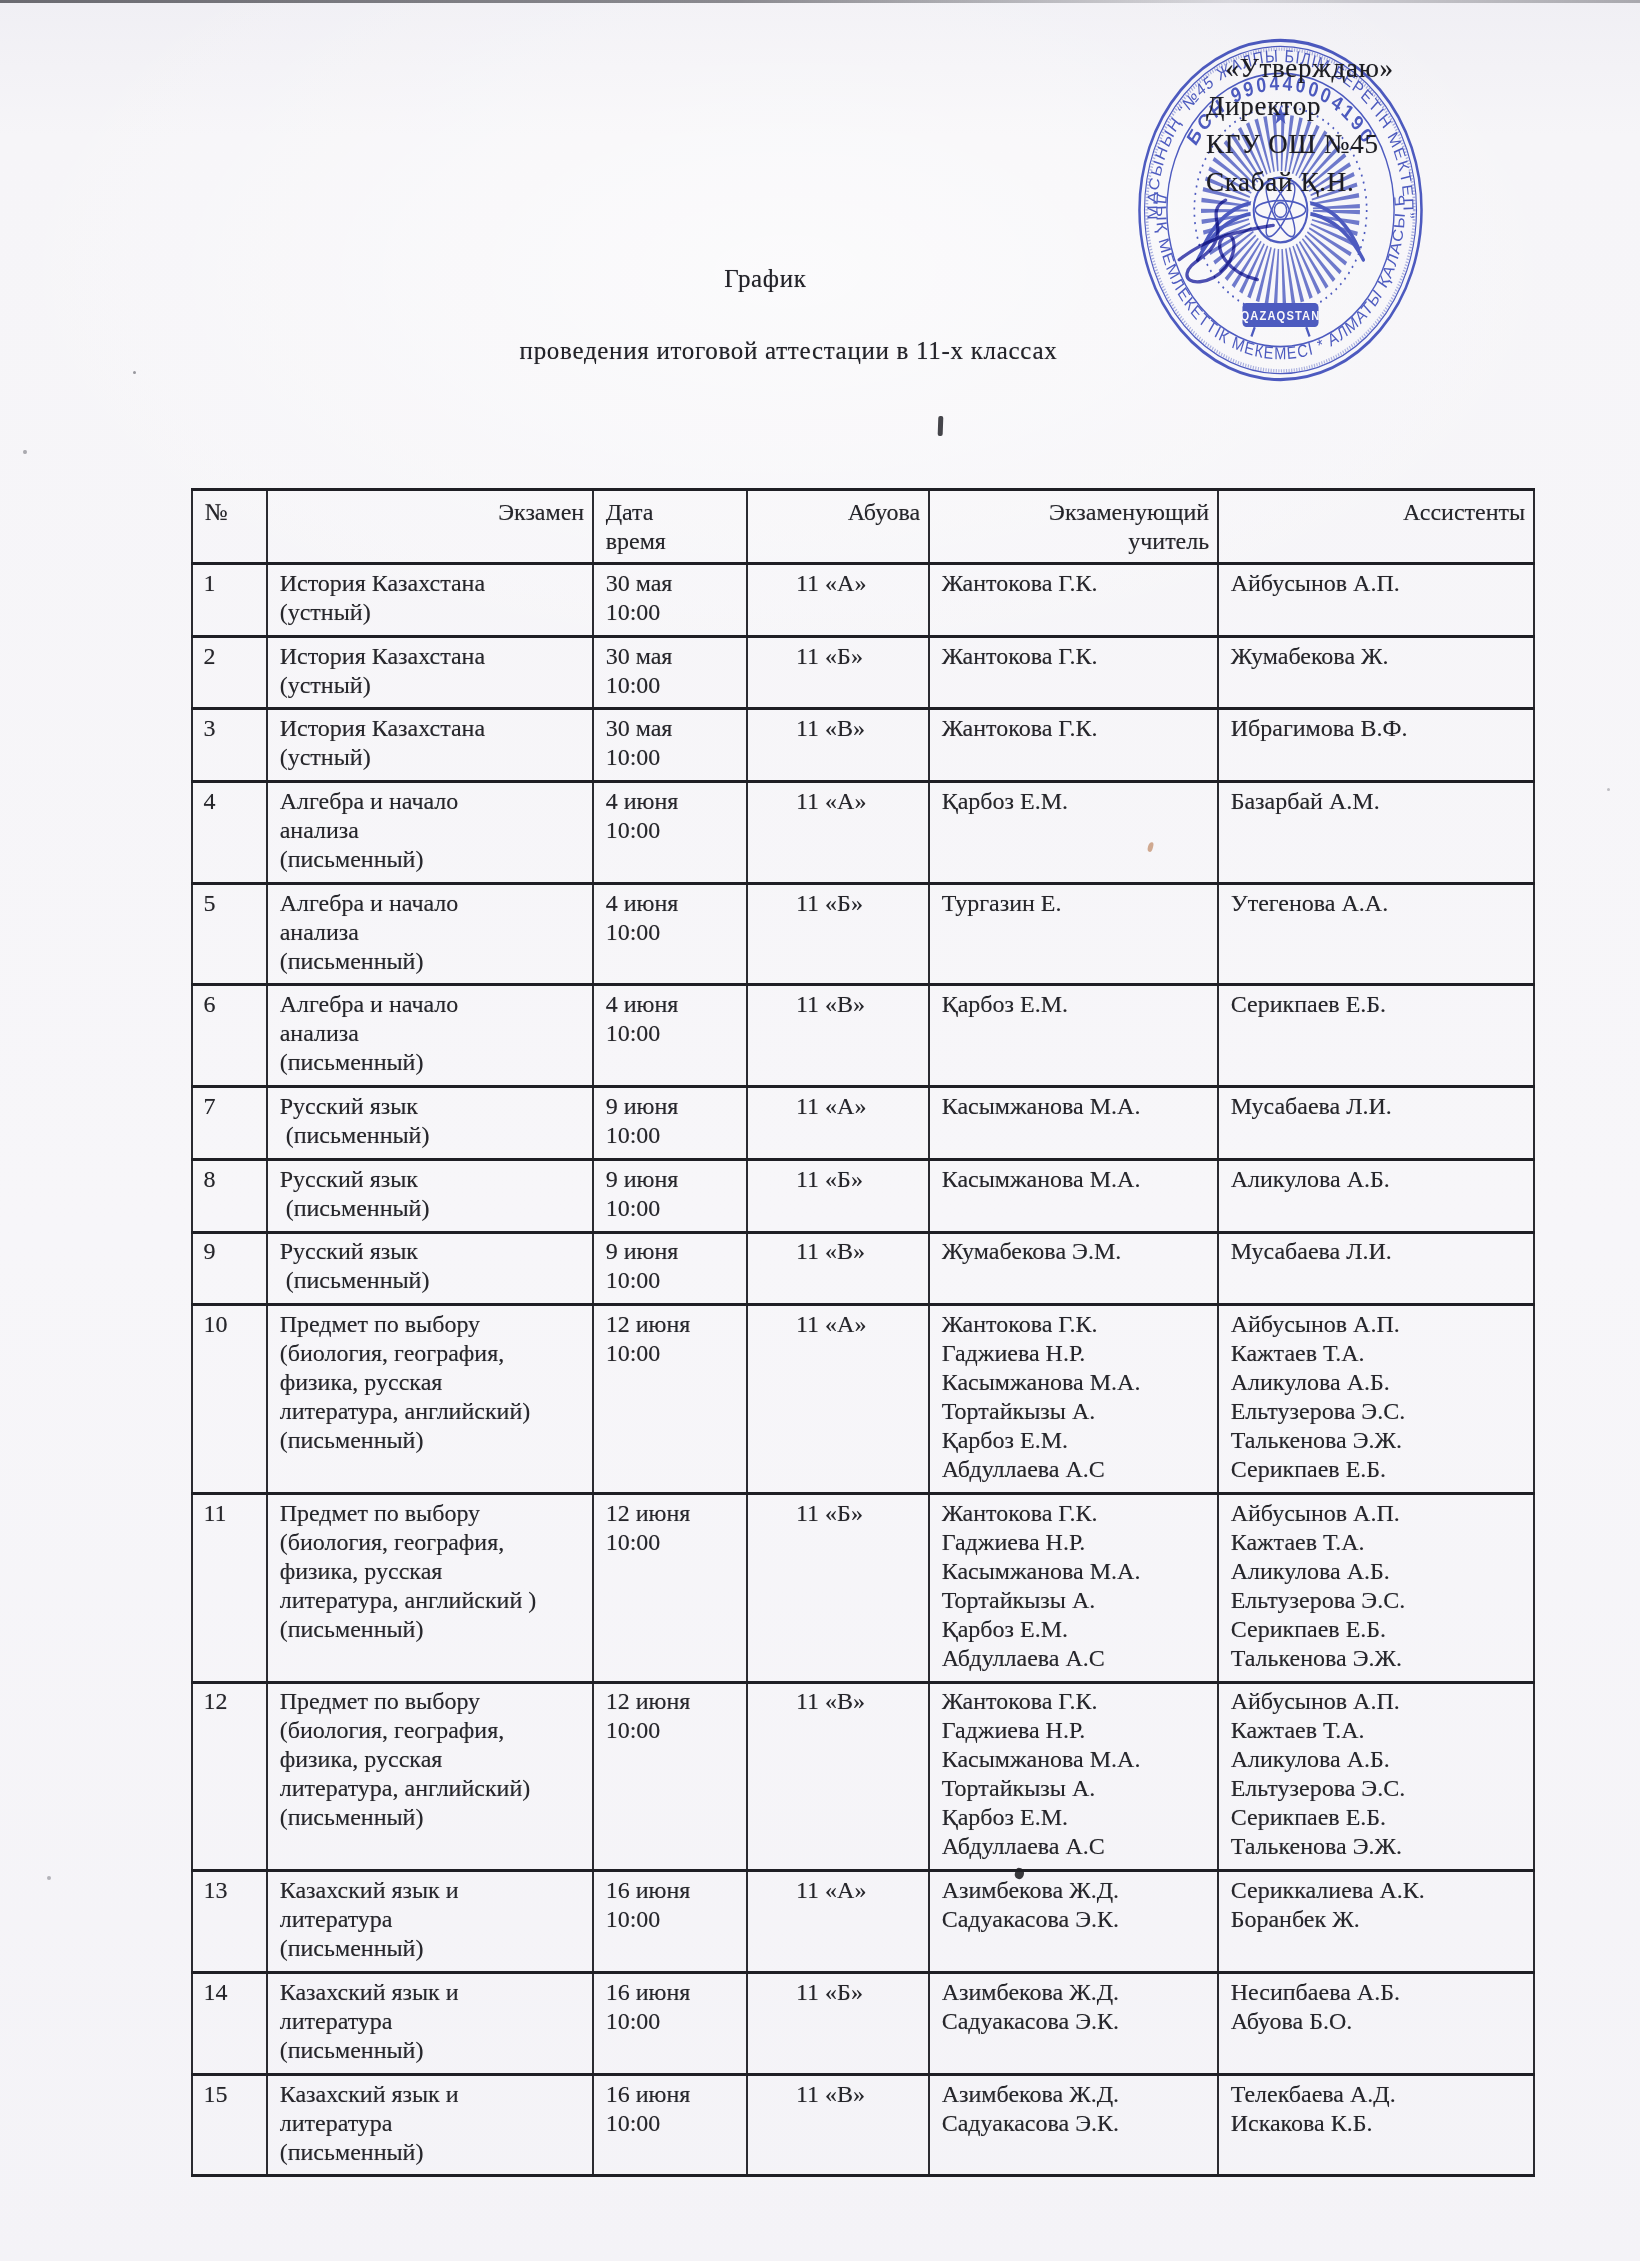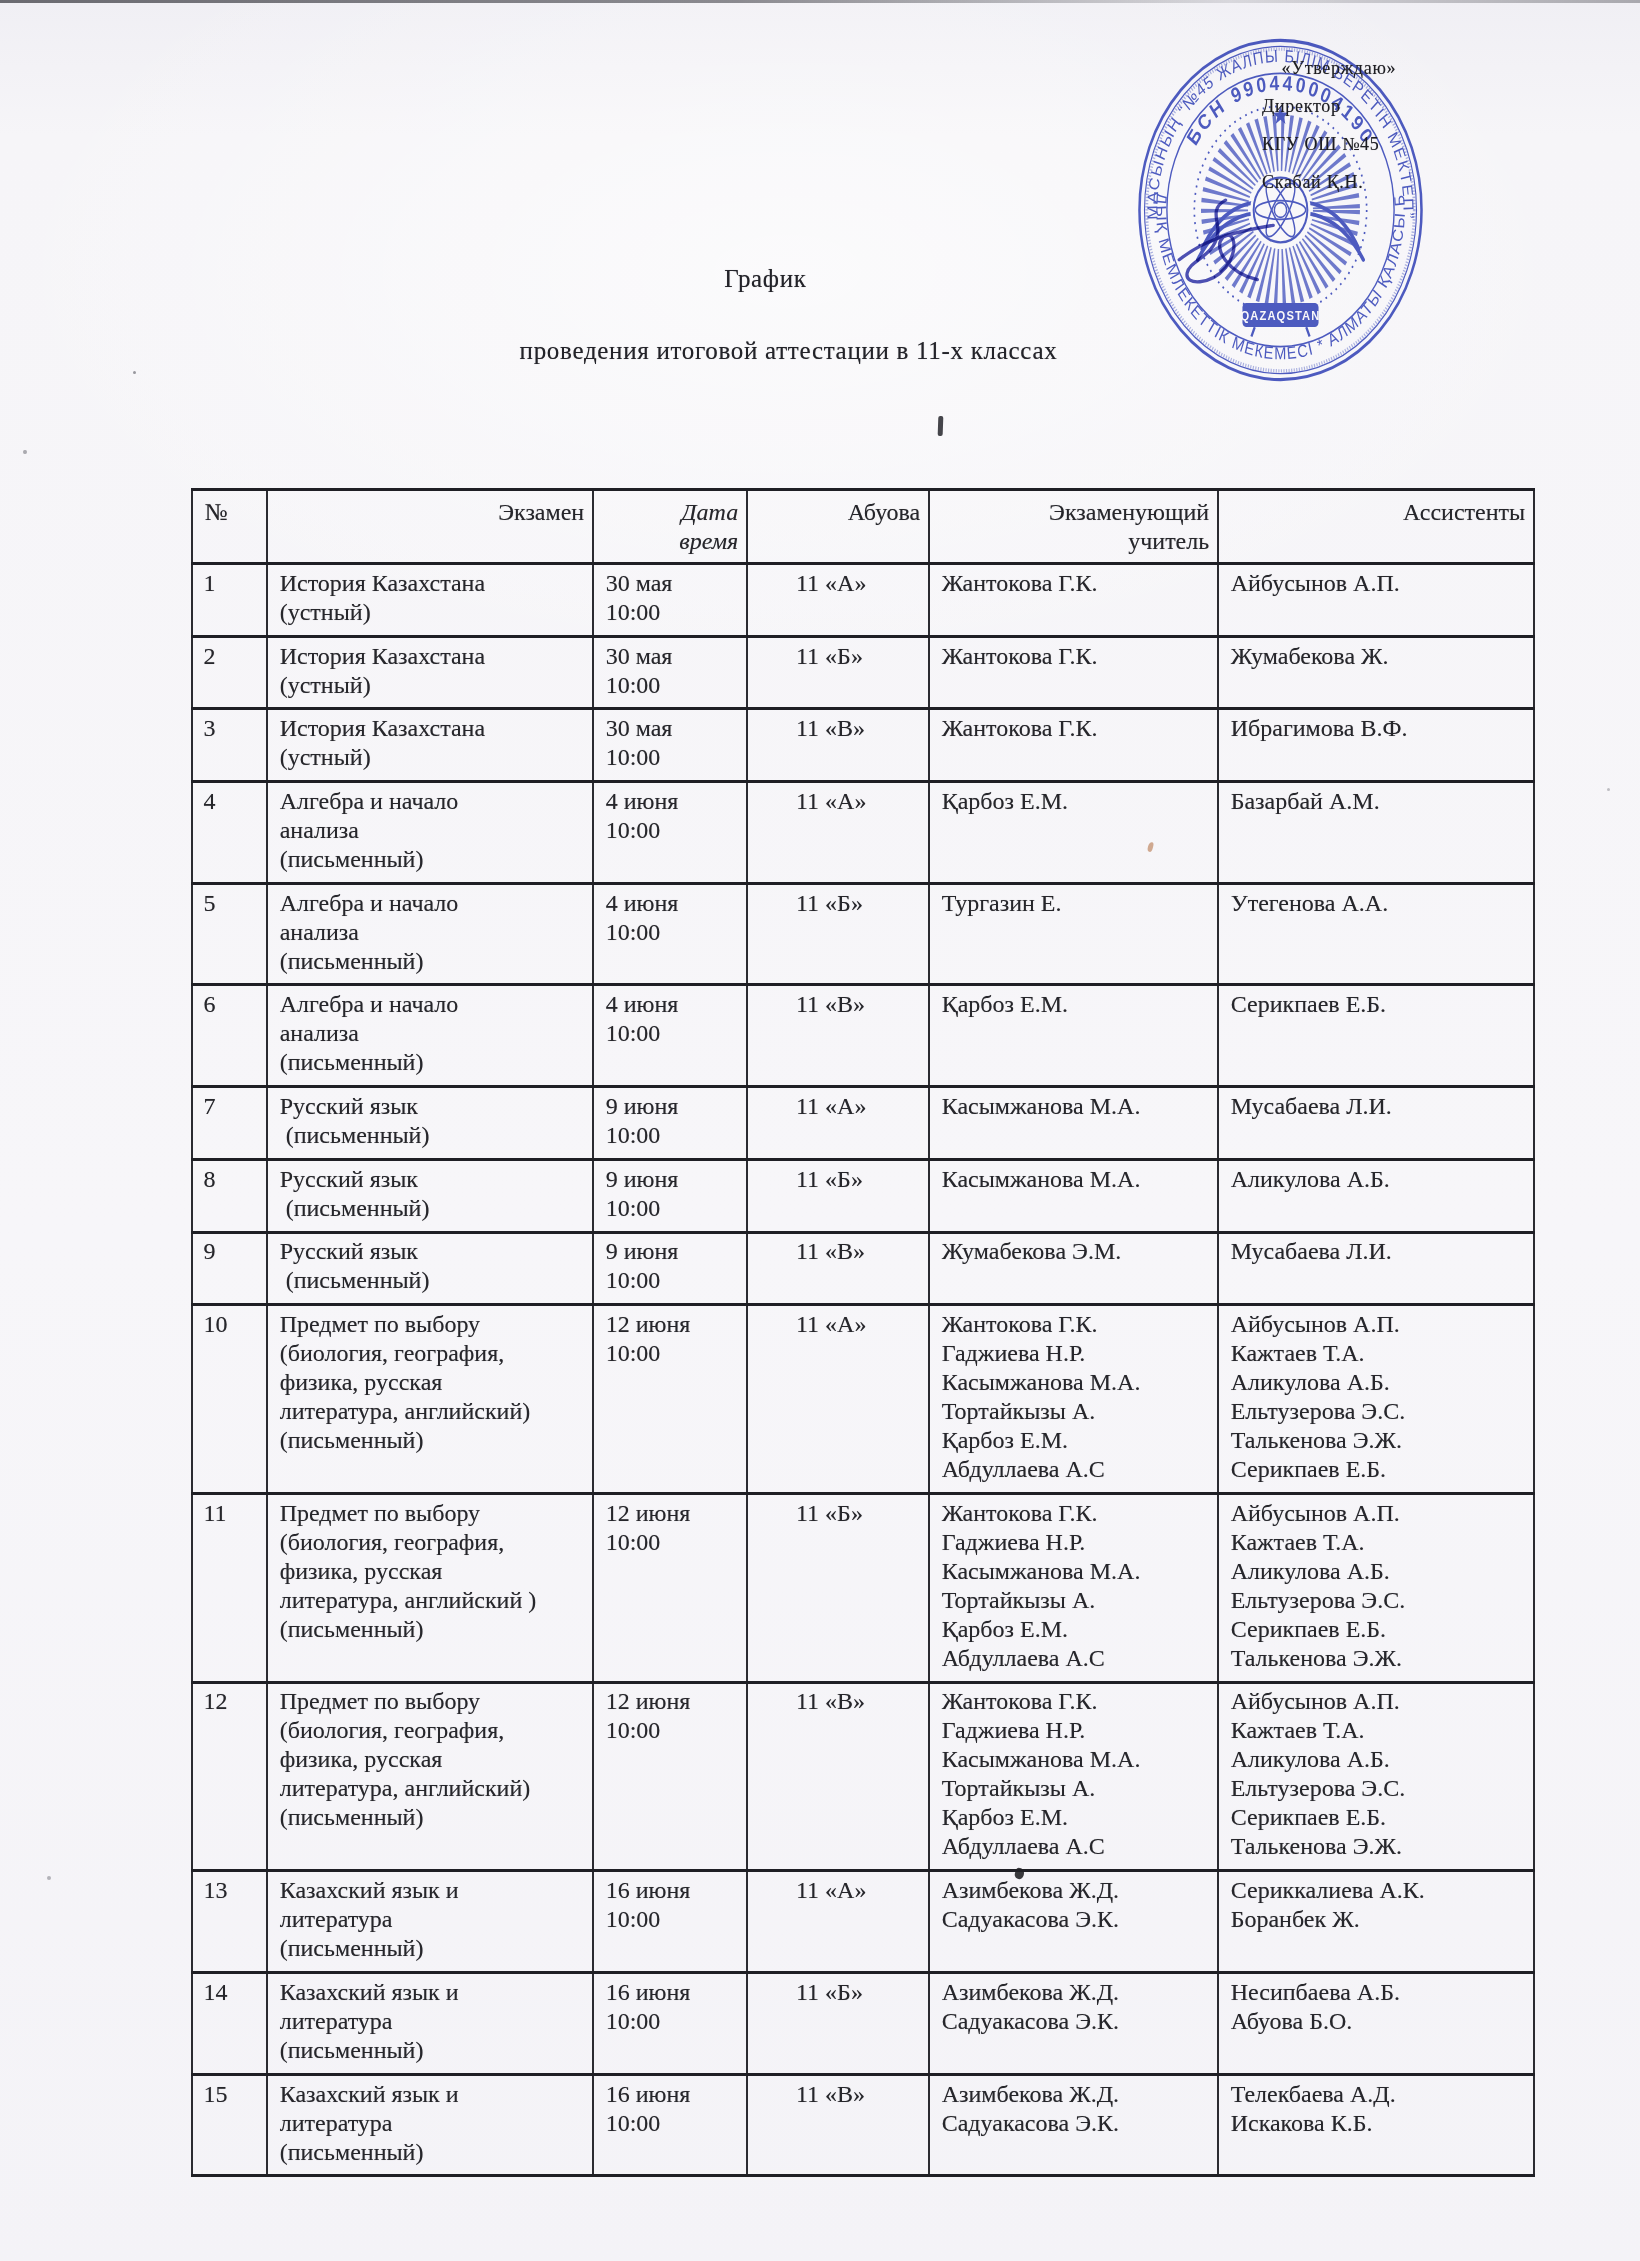--- a/index.html
+++ b/index.html
@@ -20,22 +20,22 @@
       radial-gradient(ellipse 1171px 585px at 48% 12%, rgba(255,255,255,.55), rgba(255,255,255,0) 70%),
       linear-gradient(180deg,#f0eff4 0%, #f6f5f8 6%, #f7f6f9 55%, #f4f3f7 100%);
     color:var(--ink);
   }
   .scan-edge-top{
     position:absolute;top:0;left:0;width:100%;height:2.6px;
     background:linear-gradient(90deg, rgba(35,35,42,.65) 0%, rgba(35,35,42,.5) 45%, rgba(35,35,42,.12) 75%, rgba(35,35,42,.35) 100%);
   }
   
   .approval{
-    position:absolute;left:1262px;top:49px;z-index:3;
-    font-size:18px;line-height:38px;color:#1d1d22;
+    position:absolute;left:1206px;top:49px;z-index:3;
+    font-size:27px;line-height:38px;color:#1d1d22;
     text-shadow:0 0 0.7px rgba(30,30,35,.45);
     letter-spacing:0.7px;
   }
   .approval .apr-line{white-space:nowrap;}
   .approval .apr-line:first-child{margin-left:19.5px;}
   
   .stamp{
     position:absolute;left:1135px;top:35px;width:291px;height:350px;z-index:1;
     mix-blend-mode:multiply;opacity:.92;
   }
@@ -77,21 +77,21 @@
   .schedule th,.schedule td{
     border-left:2px solid #2b2b31;border-right:2px solid #2b2b31;
     border-top:3.3px solid #1f1f25;border-bottom:3.3px solid #1f1f25;
     vertical-align:top;padding:3.9px 7.8px 7.8px 11.7px;
     font-weight:normal;
   }
   .schedule{border:2.6px solid #1f1f25;}
   .schedule .ln{line-height:29px;white-space:pre;}
   .schedule thead th{text-align:right;padding-top:6.5px;padding-bottom:6.5px;}
   .schedule thead th.c-num{text-align:left;}
-  .schedule thead th.c-date{text-align:right;font-style:italic;}
+  .schedule thead th.c-date{text-align:left;}
   .schedule td.c-num{padding-left:10.4px;}
   .schedule td.c-class{padding-left:48px;}
 </style>
 </head>
 <body>
 
 <div class="page">
   <div class="scan-edge-top"></div>
 
   <div class="stamp">

